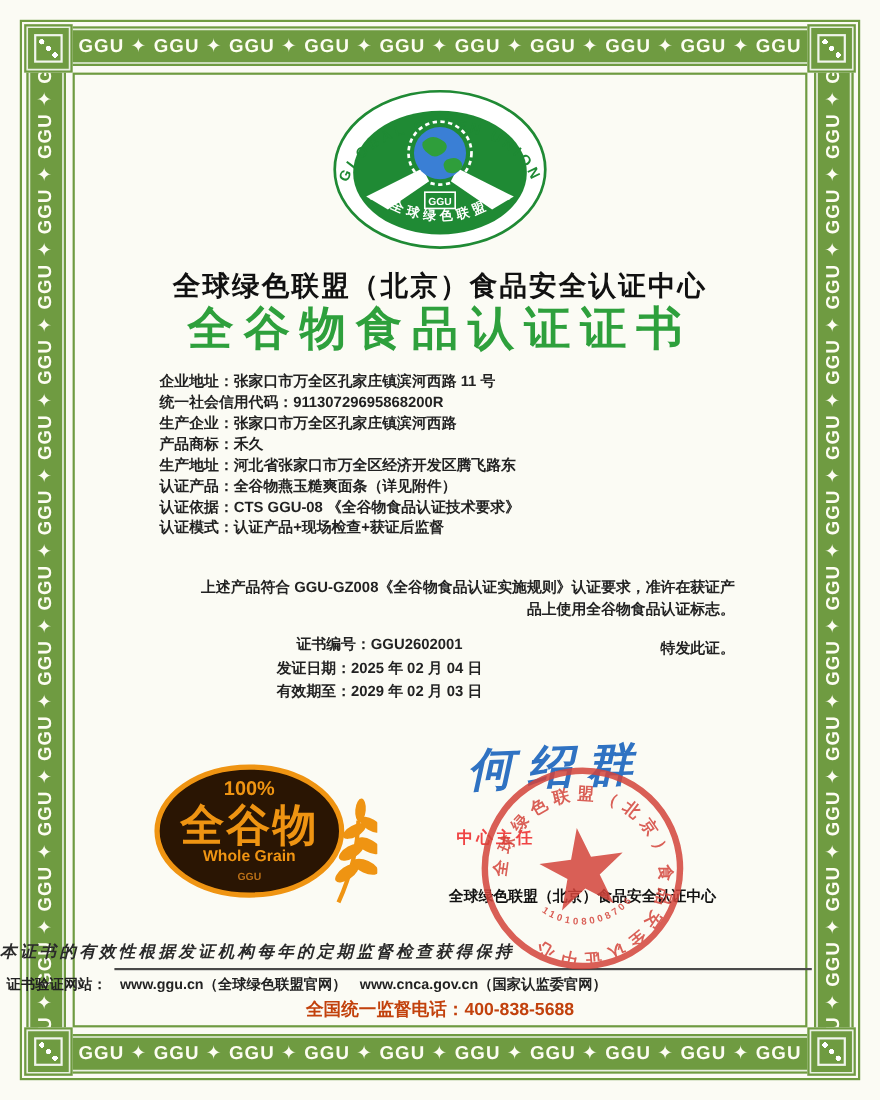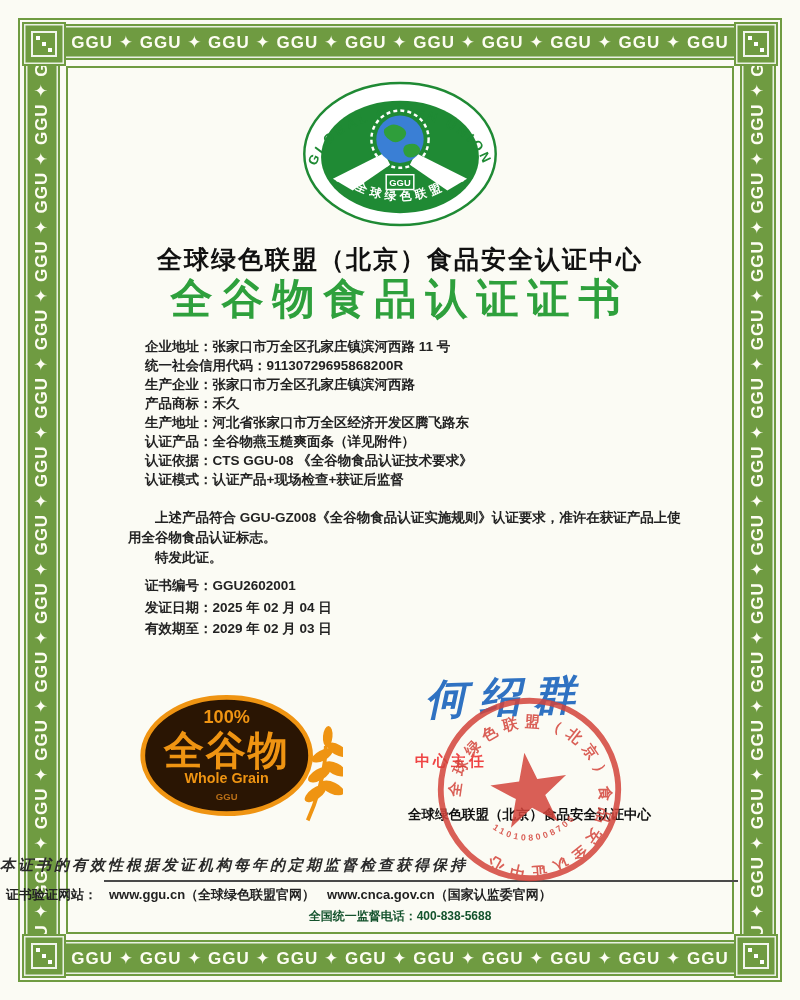--- a/index.html
+++ b/index.html
@@ -38,23 +38,23 @@
   .org-title{position:absolute;left:0;right:0;top:243px;text-align:center;
     font-size:25px;font-weight:700;letter-spacing:2px;color:#111;}
   .cert-title{position:absolute;left:0;right:0;top:271px;text-align:center;
     font-size:42px;font-weight:700;letter-spacing:9px;color:#2ea03c;}
 
   
   .body-block{position:absolute;left:145px;top:337px;width:530px;
     font-size:13.5px;font-weight:700;line-height:19px;color:#222;}
   .statement{position:absolute;left:128px;top:508px;width:556px;
     font-size:13.5px;font-weight:700;line-height:20px;color:#222;}
-  .statement p{margin:0;text-indent:2em;}
+  .statement p{margin:16px;text-indent:2em;text-align:right;}
   .cert-info{position:absolute;left:145px;top:575px;width:400px;
-    font-size:13.5px;font-weight:700;line-height:21.5px;color:#222;}
+    font-size:13.5px;font-weight:700;line-height:21.5px;color:#222;text-align:center;}
 
   
   .badge{position:absolute;left:138px;top:686px;width:205px;height:140px;}
 
   
   .signature{position:absolute;left:425px;top:668px;width:230px;
     font-family:"Liberation Serif","DejaVu Serif",serif;font-style:italic;font-weight:700;
     font-size:42px;letter-spacing:12px;color:#2f72c2;transform:rotate(-2deg);}
   .director{position:absolute;left:415px;top:752px;font-size:15px;font-weight:700;
     letter-spacing:3px;color:#ef4444;}
@@ -65,21 +65,21 @@
 
   
   .validity{position:absolute;left:0;right:0;top:856px;text-align:left;
     font-family:"Liberation Serif","DejaVu Serif",serif;font-style:italic;font-weight:700;
     font-size:15px;letter-spacing:3px;color:#2a2a2a;}
   .footer-rule{position:absolute;left:104px;top:880px;width:634px;border-top:2px solid #4a4a4a;}
   .verify-line{position:absolute;left:0;right:0;top:886px;
     font-size:13px;font-weight:700;color:#222;}
   .verify-line span{margin:0 6px;}
   .phone-line{position:absolute;left:0;right:0;top:908px;text-align:center;
-    font-size:12px;font-weight:700;color:#14532d;}
+    font-size:16px;font-weight:700;color:#c2410c;}
 </style>
 </head>
 <body>
 
 <div class="page">
 
   <div class="frame-outer"></div>
   <div class="strip strip-h strip-top">
       <span>GGU ✦ GGU ✦ GGU ✦ GGU ✦ GGU ✦ GGU ✦ GGU ✦ GGU ✦ GGU ✦ GGU ✦ GGU ✦ GGU ✦ GGU ✦ GGU ✦ GGU ✦ GGU</span>
     </div>

